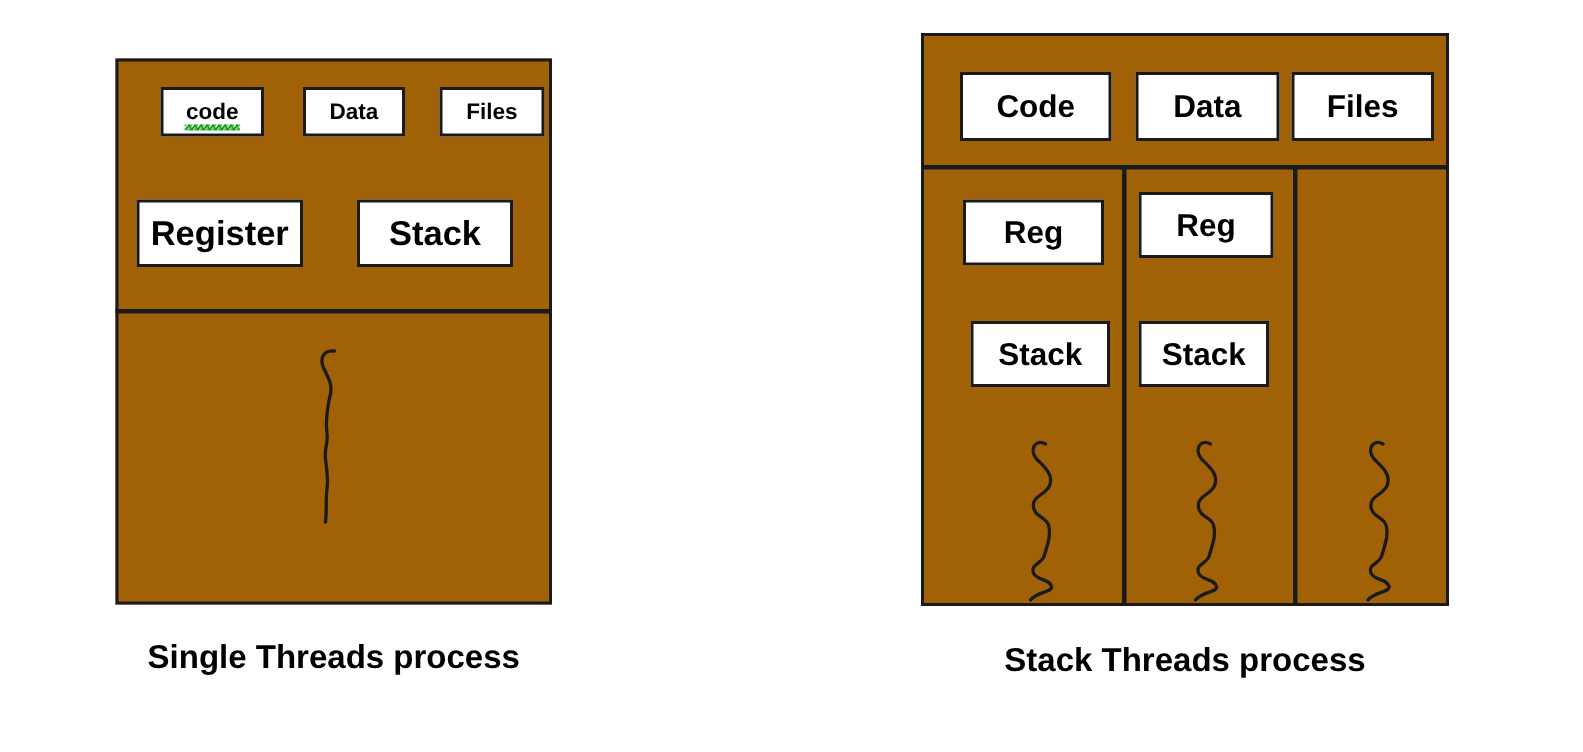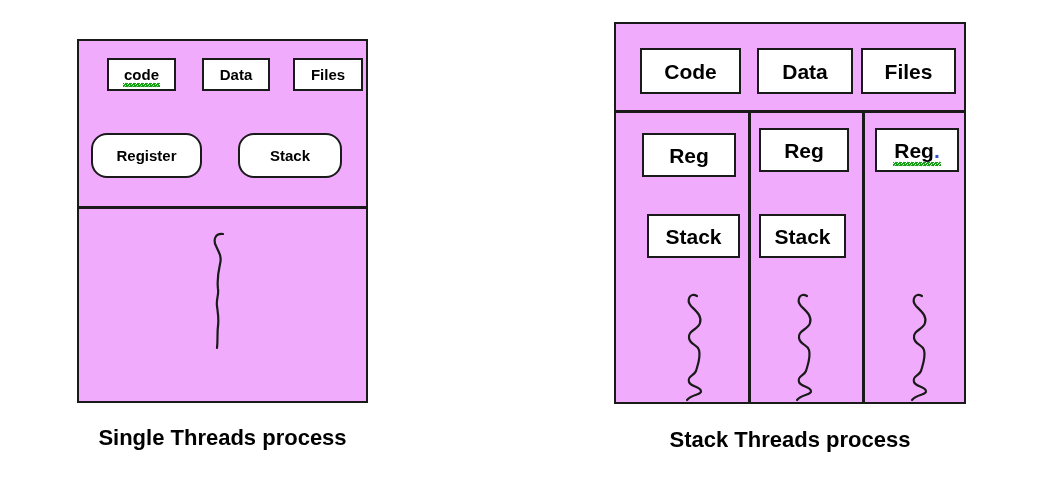--- a/index.html
+++ b/index.html
@@ -12,21 +12,21 @@
     height: 501px;
     position: relative;
     font-family: "Liberation Sans", sans-serif;
     overflow: hidden;
   }
 
   
   .process-frame {
     position: absolute;
     border: 2.5px solid #1a1a1a;
-    background: #f0abfc;
+    background: #a16207;
     box-sizing: border-box;
     padding-left: 28px;
   }
 
   
   .divider-h {
     position: absolute;
     background: #1a1a1a;
     height: 2.5px;
   }
@@ -91,21 +91,21 @@
   }
 
   
   .thread-curve {
     position: absolute;
   }
 
   
   .size-sm  { font-size: 15px; }
   .size-md  { font-size: 21px; }
-  .size-lg  { font-size: 15px; border-radius: 16px; }
+  .size-lg  { font-size: 23px; }
   .size-cap { font-size: 22px; }
 </style>
 </head>
 <body>
 
 <div class="process-frame" style="left:77px; top:39px; width:291px; height:364px;">
 
   <div class="divider-h" style="left:-2.5px; top:165px; width:291px;"></div>
 
   <div class="cell misspelled size-sm" style="left:28px; top:17px; width:69px; height:33px;">
@@ -183,25 +183,20 @@
   </div>
   <div class="thread-curve" style="left:168px; top:266px; width:50px; height:120px;">
     <svg width="50" height="120" viewBox="0 0 50 120">
       <path d="M23,6 C16,2 12,10 17,16 C23,22 28,26 26,33
                C24,40 14,40 15,48 C16,55 23,54 25,60
                C27,67 24,74 22,81 C20,86 13,86 15,92
                C17,97 26,96 27,101 C28,105 18,104 13,110" fill="none" stroke="#1a1a1a" stroke-width="2.2" stroke-linecap="round" stroke-linejoin="round"></path>
     </svg>
   </div>
 
-  <div class="cell misspelled size-md" style="left:259px; top:104px; width:84px; height:44px;">
-    <span class="cell-text">Reg<span style="color: rgb(43, 79, 209);">.</span><svg class="squiggle-underline" width="46" height="5" viewBox="0 0 46 5">
-          <path d="M0,4 L2,1 L4,4 L6,1 L8,4 L10,1 L12,4 L14,1 L16,4 L18,1 L20,4 L22,1 L24,4 L26,1 L28,4 L30,1 L32,4 L34,1 L36,4 L38,1 L40,4 L42,1 L44,4 L46,1 L48,4 " fill="none" stroke="#13a113" stroke-width="1.1"></path>
-        </svg></span>
-  </div>
   <div class="thread-curve" style="left:283px; top:266px; width:50px; height:120px;">
     <svg width="50" height="120" viewBox="0 0 50 120">
       <path d="M23,6 C16,2 12,10 17,16 C23,22 28,26 26,33
                C24,40 14,40 15,48 C16,55 23,54 25,60
                C27,67 24,74 22,81 C20,86 13,86 15,92
                C17,97 26,96 27,101 C28,105 18,104 13,110" fill="none" stroke="#1a1a1a" stroke-width="2.2" stroke-linecap="round" stroke-linejoin="round"></path>
     </svg>
   </div>
 </div>
 

